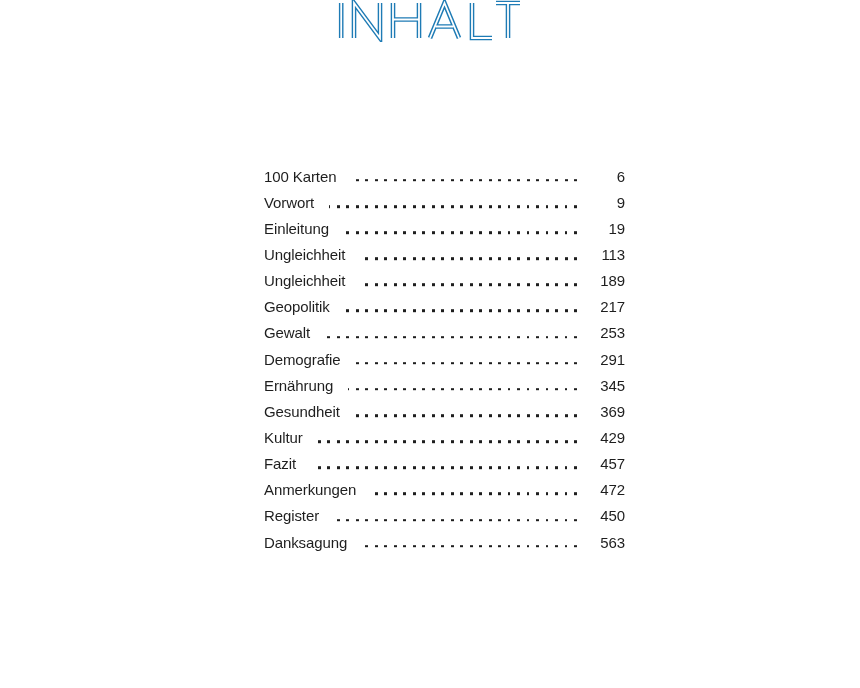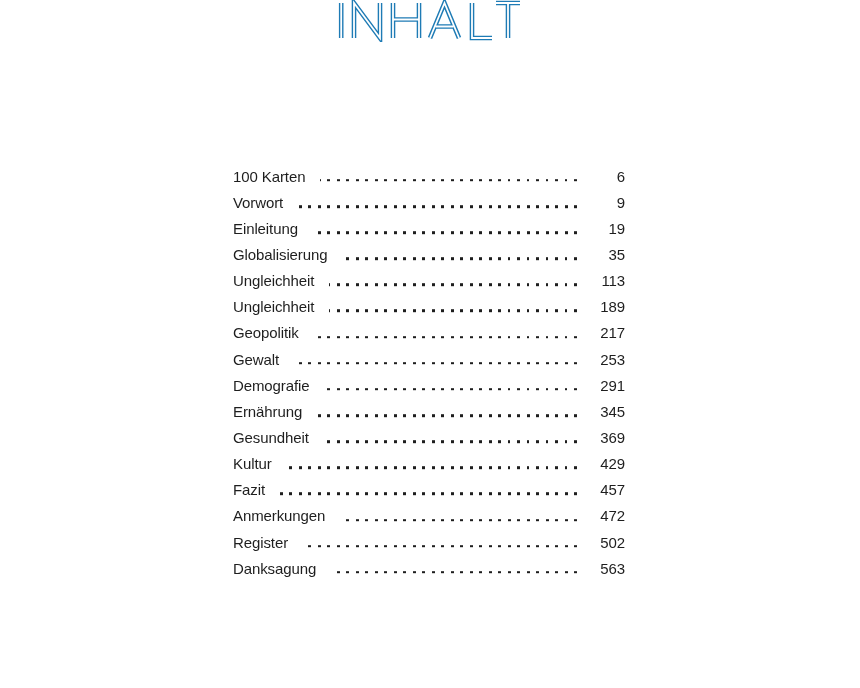--- a/index.html
+++ b/index.html
@@ -45,20 +45,21 @@
     letter-spacing: -0.1px;
   }
   .toc-row {
     display: flex;
     align-items: center;
     height: 26.15px;
   }
   .toc-label {
     white-space: nowrap;
     flex: 0 0 auto;
+    margin-left: 31px;
   }
   .toc-dots {
     flex: 1 1 auto;
     height: 2.6px;
     margin-left: 15px;
     transform: translateY(4.2px);
     background: repeating-linear-gradient(
       to left,
       var(--ink, #1e1e1e) 0 2.6px,
       transparent 2.6px 9.5px
@@ -106,25 +107,20 @@
       <span class="toc-label">Vorwort</span>
       <span class="toc-dots"></span>
       <span class="toc-page">9</span>
     </div>
     <div class="toc-row">
       <span class="toc-label">Einleitung</span>
       <span class="toc-dots"></span>
       <span class="toc-page">19</span>
     </div>
     <div class="toc-row">
-      <span class="toc-label">Globalisierung</span>
-      <span class="toc-dots"></span>
-      <span class="toc-page">35</span>
-    </div>
-    <div class="toc-row">
       <span class="toc-label">Ungleichheit</span>
       <span class="toc-dots"></span>
       <span class="toc-page">113</span>
     </div>
     <div class="toc-row">
       <span class="toc-label">Ungleichheit</span>
       <span class="toc-dots"></span>
       <span class="toc-page">189</span>
     </div>
     <div class="toc-row">
@@ -163,20 +159,20 @@
       <span class="toc-page">457</span>
     </div>
     <div class="toc-row">
       <span class="toc-label">Anmerkungen</span>
       <span class="toc-dots"></span>
       <span class="toc-page">472</span>
     </div>
     <div class="toc-row">
       <span class="toc-label">Register</span>
       <span class="toc-dots"></span>
-      <span class="toc-page">502</span>
+      <span class="toc-page">450</span>
     </div>
     <div class="toc-row">
       <span class="toc-label">Danksagung</span>
       <span class="toc-dots"></span>
       <span class="toc-page">563</span>
     </div>
   </div>
 
 </body></html>

